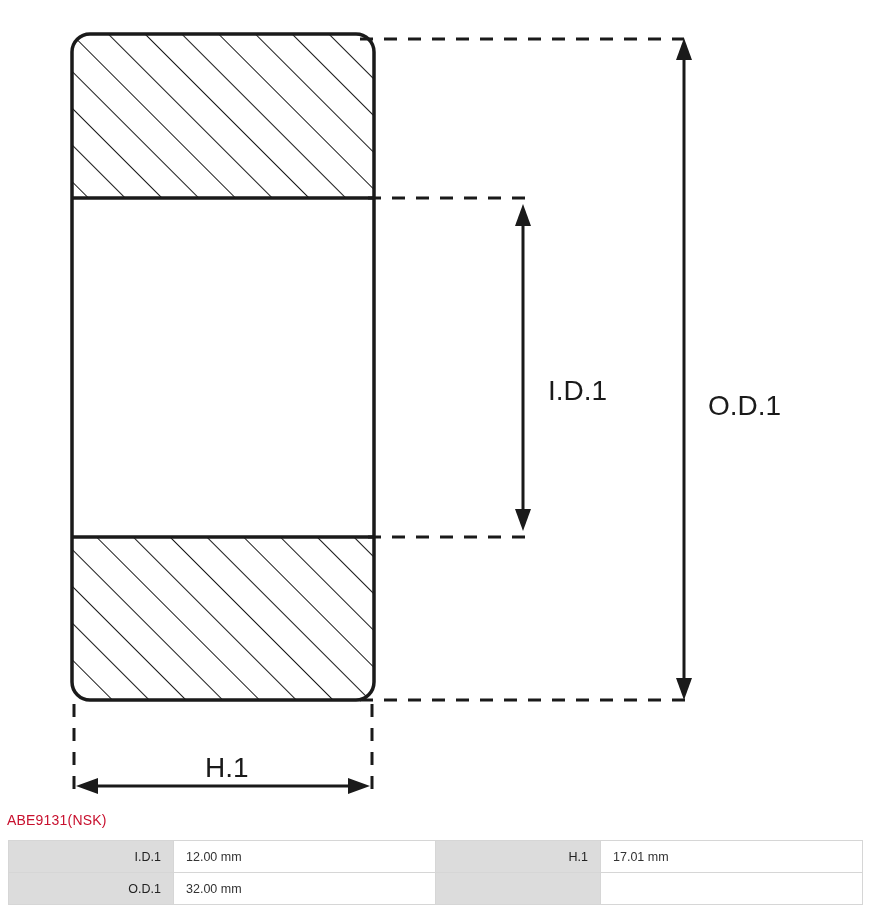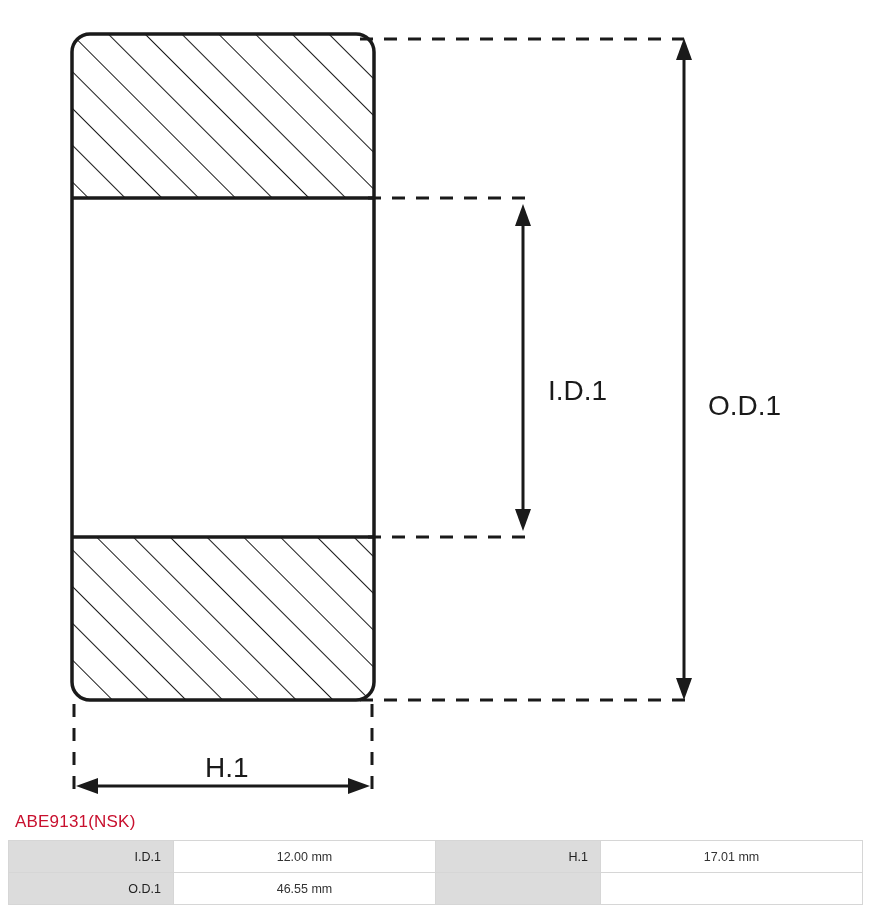--- a/index.html
+++ b/index.html
@@ -18,23 +18,23 @@
   }
   #diagram {
     position: absolute;
     left: 0;
     top: 0;
     width: 871px;
     height: 810px;
   }
   .part-number {
     position: absolute;
-    left: 15px;
+    left: 7px;
     top: 812px;
-    font-size: 17px;
+    font-size: 14px;
     color: #c8102e;
     font-family: "Liberation Sans", sans-serif;
     letter-spacing: 0.2px;
   }
   #spec-table {
     position: absolute;
     left: 8px;
     top: 840px;
     width: 855px;
     border-collapse: collapse;
@@ -48,21 +48,21 @@
     vertical-align: middle;
   }
   #spec-table td.label {
     background: #dcdcdc;
     text-align: right;
     width: 165px;
     color: #222222;
   }
   #spec-table td.value {
     background: #ffffff;
-    text-align: center;
+    text-align: left;
     width: 262px;
   }
   #spec-table td.blank {
     background: #dcdcdc;
   }
   #spec-table td.blank2 {
     background: #ffffff;
   }
   .label-text {
     font-family: "Liberation Sans", sans-serif;
@@ -142,20 +142,20 @@
   <table id="spec-table">
     <tbody>
       <tr>
         <td class="label">I.D.1</td>
         <td class="value">12.00 mm</td>
         <td class="label">H.1</td>
         <td class="value">17.01 mm</td>
       </tr>
       <tr>
         <td class="label">O.D.1</td>
-        <td class="value">46.55 mm</td>
+        <td class="value">32.00 mm</td>
         <td class="blank"></td>
         <td class="blank2"></td>
       </tr>
     </tbody>
   </table>
 
 </div>
 
 </body></html>

